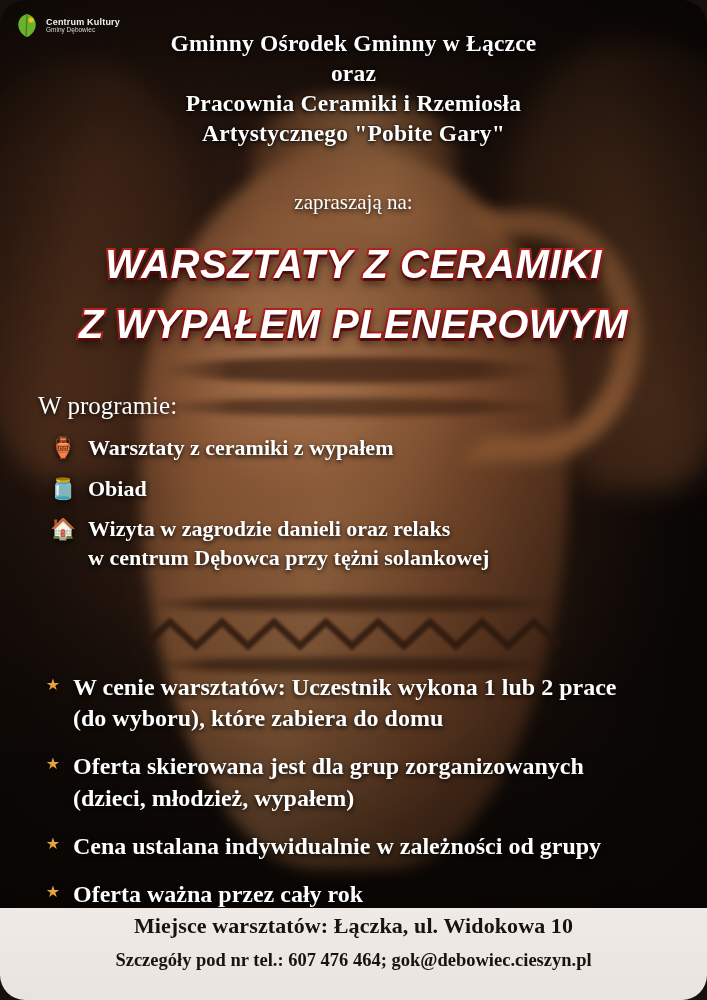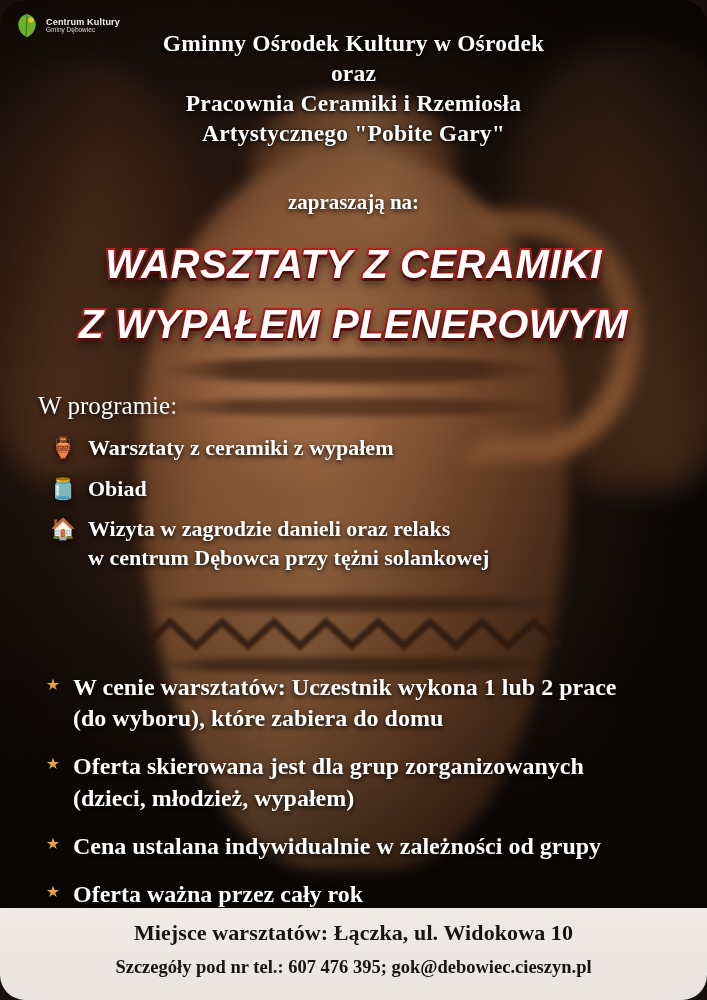--- a/index.html
+++ b/index.html
@@ -176,21 +176,21 @@
   }
   .header div { white-space: nowrap; }
 
   .invite {
     position: absolute;
     left: 0;
     right: 0;
     top: 190px;
     text-align: center;
     font-size: 21px;
-    font-weight: bold;
+    font-weight: normal;
     text-shadow: 0 2px 5px rgba(0,0,0,0.85);
   }
 
   .title {
     position: absolute;
     left: 0;
     right: 0;
     top: 234px;
     text-align: center;
     font-family: "Liberation Sans", sans-serif;
@@ -274,21 +274,21 @@
 
   .footer {
     position: absolute;
     left: 0;
     right: 0;
     bottom: 0;
     height: 92px;
     background: linear-gradient(180deg, #efeae6 0%, #e9e4df 100%);
     color: #171310;
     text-align: center;
-    padding-top: 12px;
+    padding-top: 5px;
     box-sizing: border-box;
   }
   .footer-place {
     font-size: 22px;
     font-weight: bold;
     letter-spacing: .1px;
   }
   .footer-contact {
     margin-top: 11px;
     font-size: 18.5px;
@@ -324,21 +324,21 @@
         <path d="M13 4 C13 10, 12 20, 12 26" stroke="#3d7a18" stroke-width="1.2" fill="none"></path>
         <circle cx="17" cy="9" r="2.6" fill="#f2c21b"></circle>
       </svg>
       <span class="logo-text">
         <span class="logo-title">Centrum Kultury</span>
         <span class="logo-sub">Gminy Dębowiec</span>
       </span>
     </div>
 
     <div class="header">
-      <div>Gminny Ośrodek Kultury w Ośrodek</div>
+      <div>Gminny Ośrodek Gminny w Łączce</div>
       <div>oraz</div>
       <div>Pracownia Ceramiki i Rzemiosła</div>
       <div>Artystycznego "Pobite Gary"</div>
     </div>
 
     <div class="invite">zapraszają na:</div>
 
     <div class="title">
       <div>WARSZTATY Z CERAMIKI</div>
       <div>Z WYPAŁEM PLENEROWYM</div>
@@ -378,17 +378,17 @@
         <div class="bullet-text">Cena ustalana indywidualnie w zależności od grupy</div>
       </div>
       <div class="bullet-item">
         <div class="bullet-star">★</div>
         <div class="bullet-text">Oferta ważna przez cały rok</div>
       </div>
     </div>
 
     <div class="footer">
       <div class="footer-place">Miejsce warsztatów: Łączka, ul. Widokowa 10</div>
-      <div class="footer-contact">Szczegóły pod nr tel.: 607 476 395; gok@debowiec.cieszyn.pl</div>
+      <div class="footer-contact">Szczegóły pod nr tel.: 607 476 464; gok@debowiec.cieszyn.pl</div>
     </div>
 
   </div>
 </div>
 
 </body></html>

